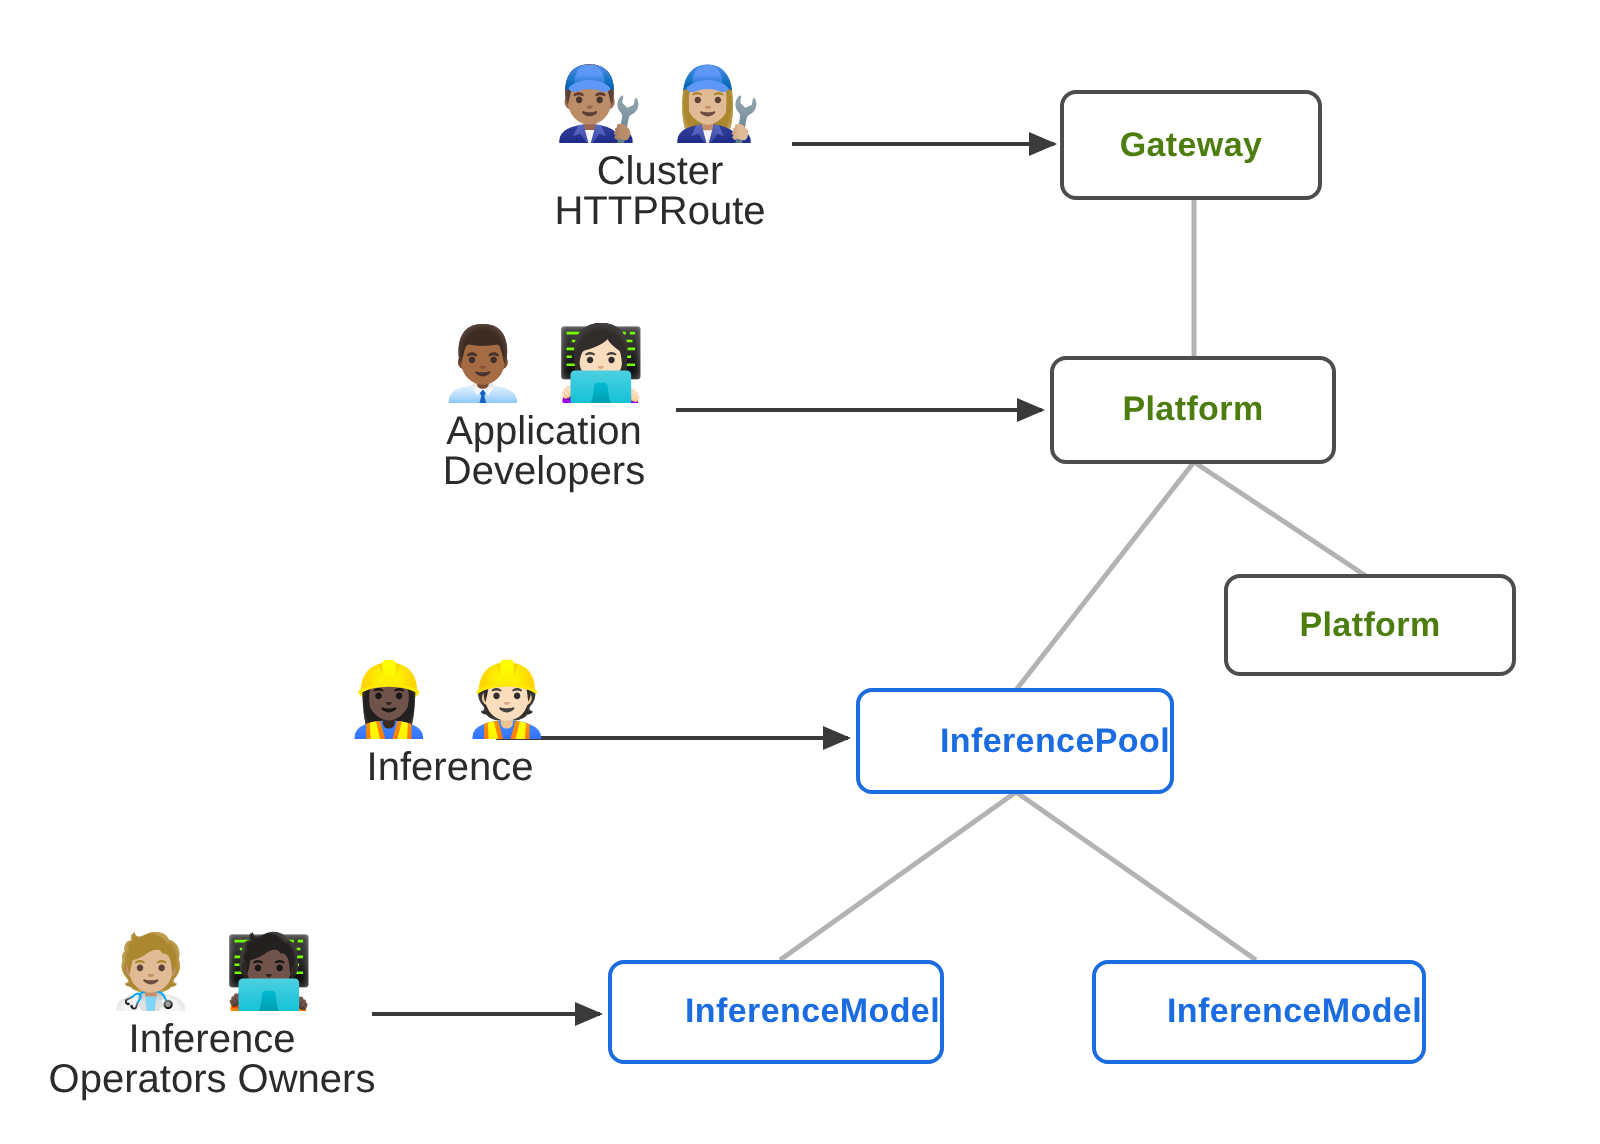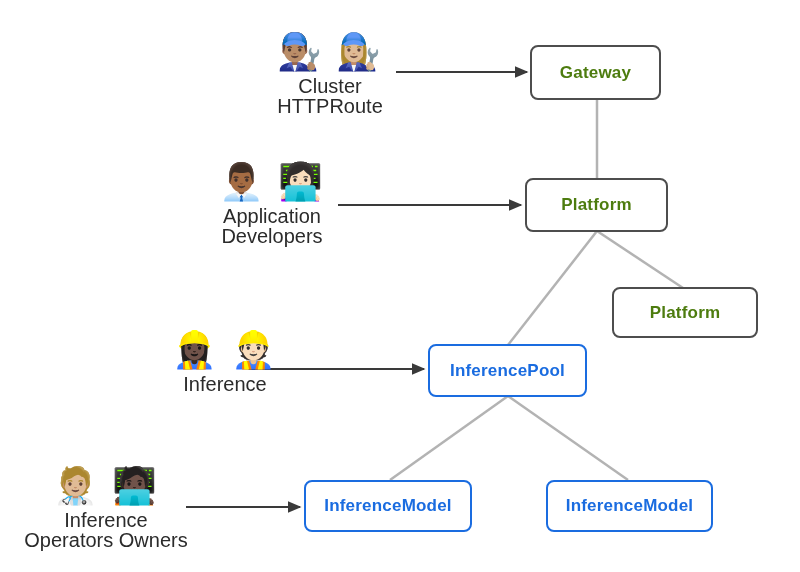--- a/index.html
+++ b/index.html
@@ -33,20 +33,21 @@
     letter-spacing: 0.2px;
     box-sizing: border-box;
   }
   .node.dark {
     border: 2.5px solid #4d4d4d;
     color: #4d7c0f;
   }
   .node.blue {
     border: 2.5px solid #1a6ce0;
     color: #1a6ce0;
+    justify-content: flex-end;
   }
   .persona {
     position: absolute;
     transform: translateX(-50%);
     text-align: center;
     white-space: nowrap;
   }
   .persona-emoji {
     font-size: 36px;
     line-height: 44px;

